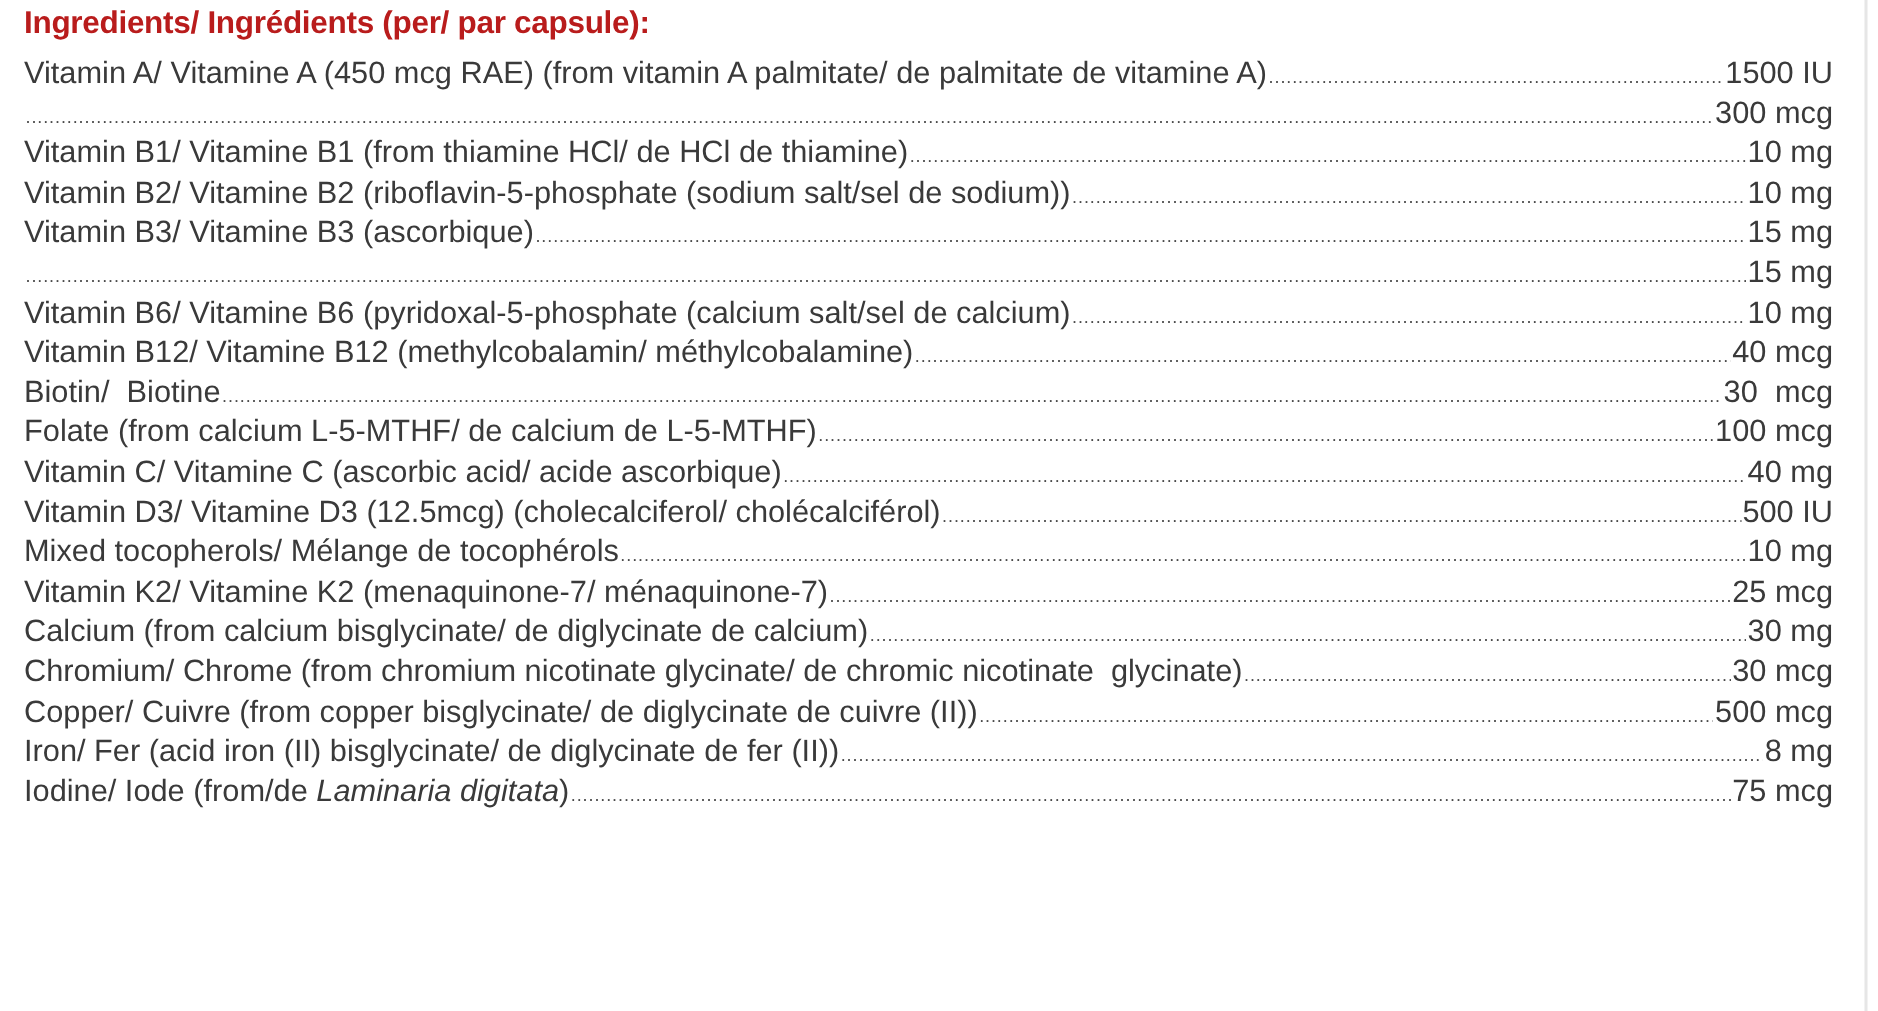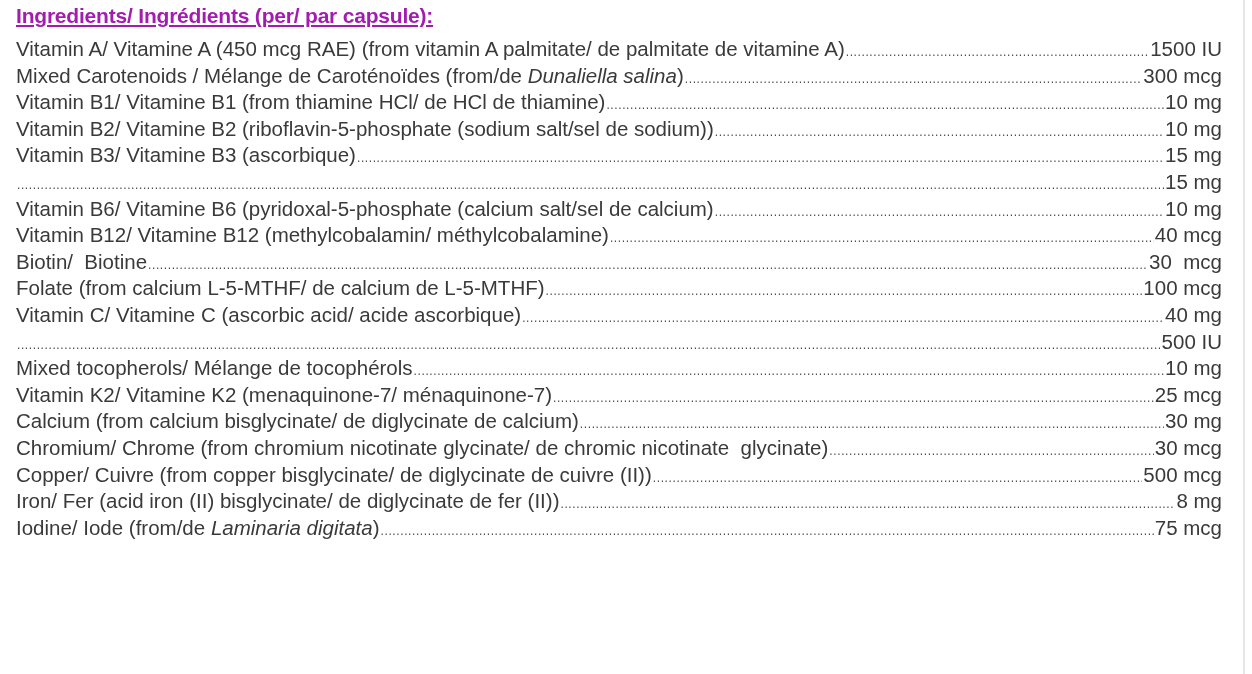--- a/index.html
+++ b/index.html
@@ -2,21 +2,21 @@
 <html><head>
 <meta charset="utf-8">
 <style>
   html, body { margin:0; padding:0; background:#ffffff; }
   body { width:1252px; height:674px; overflow:hidden; position:relative; }
   .page { position:absolute; left:0; top:0; width:1240px; height:674px; background:#fff; }
   .right-border { position:absolute; left:1243px; top:0; width:2px; height:674px; background:#e6e6e6; }
   .heading {
     position:absolute; left:16px; top:4px;
     font-family:"Liberation Sans", sans-serif; font-weight:bold;
-    font-size:21px; color:#a21caf; letter-spacing:-0.2px; white-space:nowrap;text-decoration:underline;
+    font-size:21px; color:#b91c1c; letter-spacing:-0.2px; white-space:nowrap;
   }
   .rows { position:absolute; left:16px; top:36px; width:1206px; }
   .row {
     display:flex; align-items:baseline; height:26.6px; line-height:26.6px;
     font-family:Liberation Sans, sans-serif; font-size:20.5px; color:#3a3a3a;
     white-space:nowrap; overflow:hidden;
   }
   .name { flex:0 0 auto; }
   .name i { font-style:italic; }
   .leader {
@@ -34,21 +34,20 @@
 <div class="page">
   <div class="heading">Ingredients/ Ingrédients (per/ par capsule):</div>
 
   <div class="rows">
     <div class="row">
       <span class="name">Vitamin A/ Vitamine A (450 mcg RAE) (from vitamin A palmitate/ de palmitate de vitamine A)</span>
       <span class="leader"></span>
       <span class="amount">1500 IU</span>
     </div>
     <div class="row">
-      <span class="name"><span>Mixed Carotenoids / Mélange de Caroténoïdes (from/de </span><i>Dunaliella salina</i><span>)</span></span>
       <span class="leader"></span>
       <span class="amount">300 mcg</span>
     </div>
     <div class="row">
       <span class="name">Vitamin B1/ Vitamine B1 (from thiamine HCl/ de HCl de thiamine)</span>
       <span class="leader"></span>
       <span class="amount">10 mg</span>
     </div>
     <div class="row">
       <span class="name">Vitamin B2/ Vitamine B2 (riboflavin-5-phosphate (sodium salt/sel de sodium))</span>
@@ -83,20 +82,21 @@
       <span class="name">Folate (from calcium L-5-MTHF/ de calcium de L-5-MTHF)</span>
       <span class="leader"></span>
       <span class="amount">100 mcg</span>
     </div>
     <div class="row">
       <span class="name">Vitamin C/ Vitamine C (ascorbic acid/ acide ascorbique)</span>
       <span class="leader"></span>
       <span class="amount">40 mg</span>
     </div>
     <div class="row">
+      <span class="name">Vitamin D3/ Vitamine D3 (12.5mcg) (cholecalciferol/ cholécalciférol)</span>
       <span class="leader"></span>
       <span class="amount">500 IU</span>
     </div>
     <div class="row">
       <span class="name">Mixed tocopherols/ Mélange de tocophérols</span>
       <span class="leader"></span>
       <span class="amount">10 mg</span>
     </div>
     <div class="row">
       <span class="name">Vitamin K2/ Vitamine K2 (menaquinone-7/ ménaquinone-7)</span>

